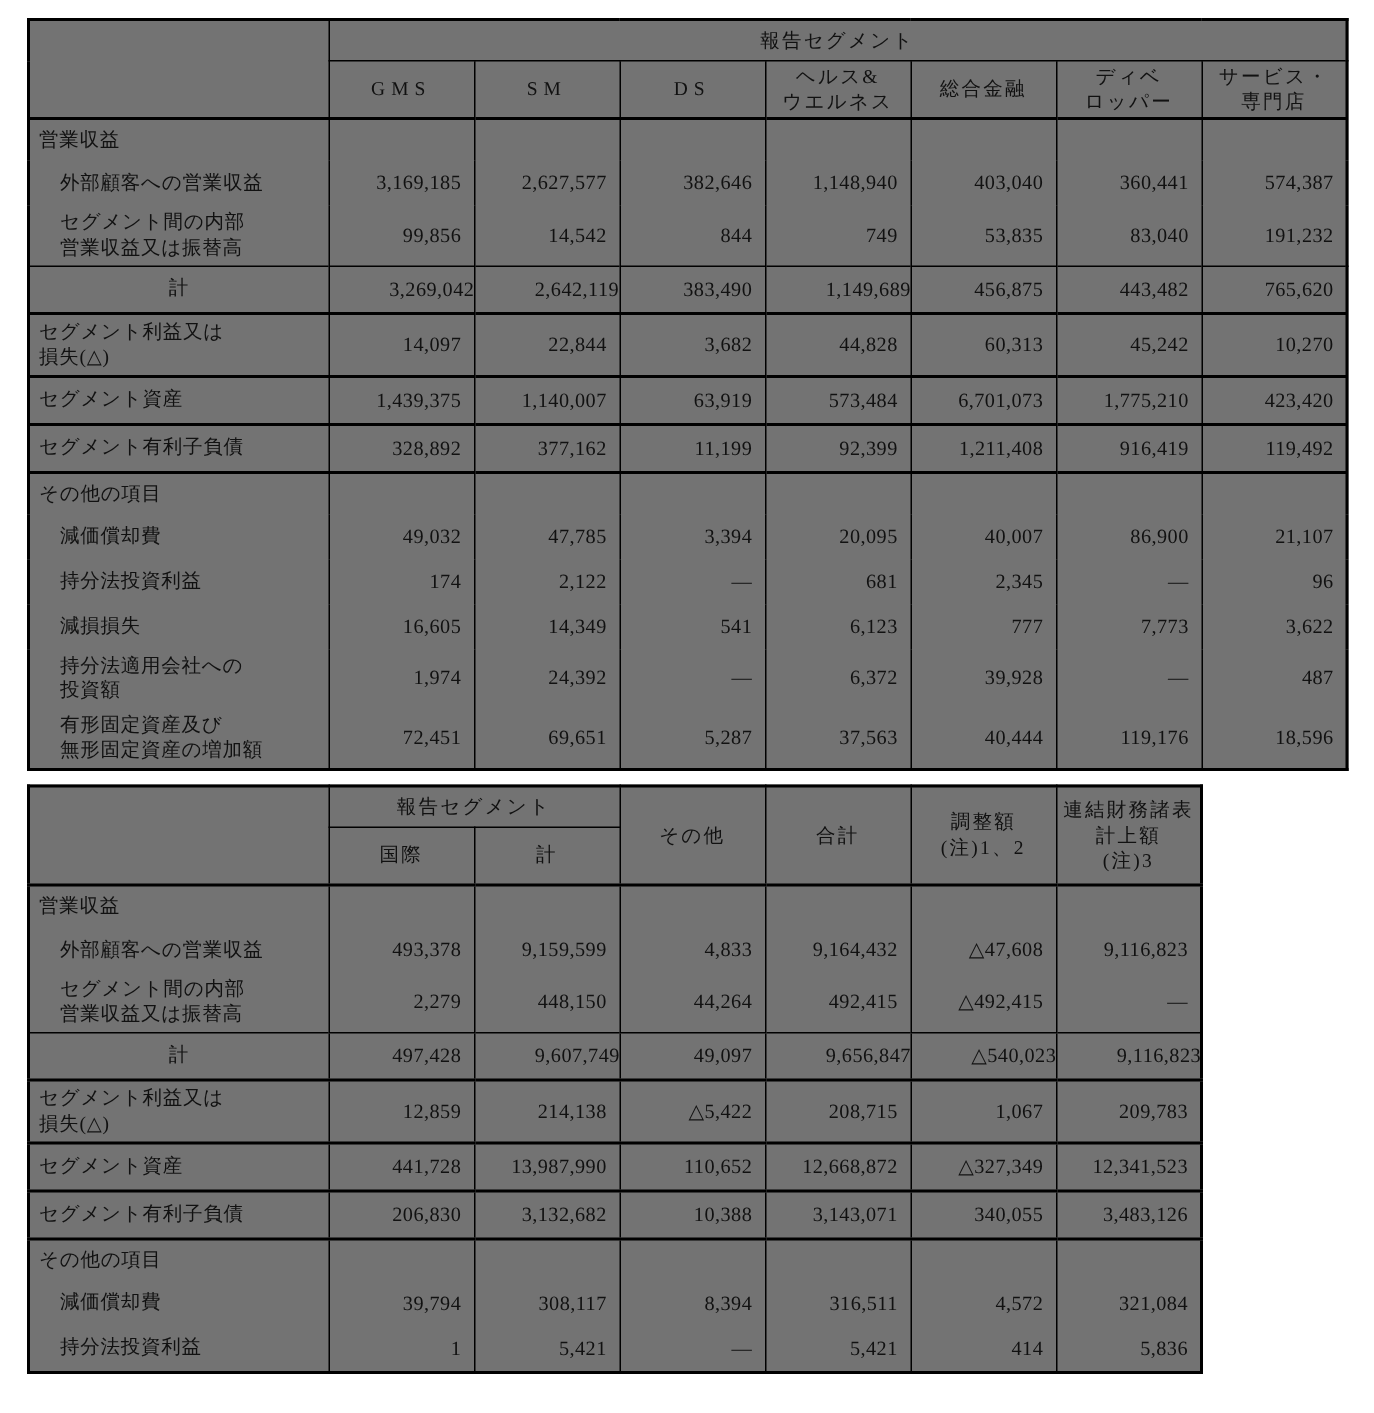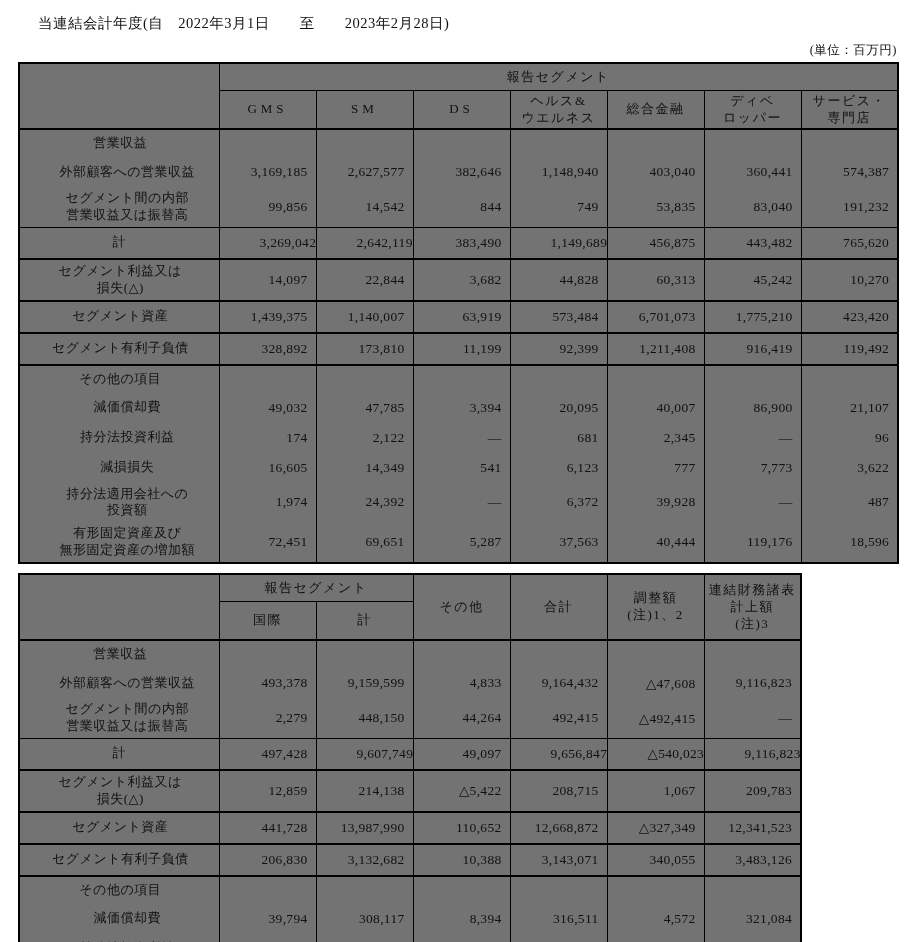--- a/index.html
+++ b/index.html
@@ -29,40 +29,38 @@
   thead th{
     text-align:center;font-size:13px;line-height:1.3;
     white-space:pre-line;letter-spacing:1.5px;
   }
   thead tr.h1 th.group{border-bottom:1px solid #000;height:26px;}
   thead tr.h2 th{height:37px;}
   #table1 thead tr.h2 th:nth-child(-n+3){letter-spacing:4px;margin-top:19px;}
   tbody td{height:24px;font-size:13px;}
   tr.row-section td{height:21px;}
   .label-cell{
-    text-align:center;white-space:pre-line;line-height:1.3;
+    text-align:left;white-space:pre-line;line-height:1.3;
     padding:3px 4px 3px 6px;letter-spacing:0.5px;
   }
   tr.row-sub .label-cell{padding-left:20px;}
   tr.row-total .label-cell{text-align:center;padding-left:4px;}
   .num-cell{
     text-align:right;padding:3px 8px 3px 2px;
     font-size:13.5px;letter-spacing:0.3px;
   }
   
   tr.row-section td,tr.row-item td{border-top:2px solid #000;}
   tr.row-total td{border-top:1px solid #000;padding-left:40px;}
   tr.row-sub td{border-top:none;}
 </style>
 </head>
 <body>
 
 <div class="page">
-  <div class="doc-title">当連結会計年度(自　2022年3月1日　　至　　2023年2月28日)</div>
-  <div class="unit-row">(単位：百万円)</div>
   <table id="table1" class="seg">
       <colgroup>
         <col class="label-col">
         <col class="data-col">
         <col class="data-col">
         <col class="data-col">
         <col class="data-col">
         <col class="data-col">
         <col class="data-col">
         <col class="data-col">
@@ -144,21 +142,21 @@
           <td class="num-cell">1,140,007</td>
           <td class="num-cell">63,919</td>
           <td class="num-cell">573,484</td>
           <td class="num-cell">6,701,073</td>
           <td class="num-cell">1,775,210</td>
           <td class="num-cell">423,420</td>
         </tr>
         <tr class="row-item">
           <td class="label-cell">セグメント有利子負債</td>
           <td class="num-cell">328,892</td>
-          <td class="num-cell">173,810</td>
+          <td class="num-cell">377,162</td>
           <td class="num-cell">11,199</td>
           <td class="num-cell">92,399</td>
           <td class="num-cell">1,211,408</td>
           <td class="num-cell">916,419</td>
           <td class="num-cell">119,492</td>
         </tr>
         <tr class="row-section">
           <td class="label-cell">その他の項目</td>
           <td class="num-cell"></td>
           <td class="num-cell"></td>

